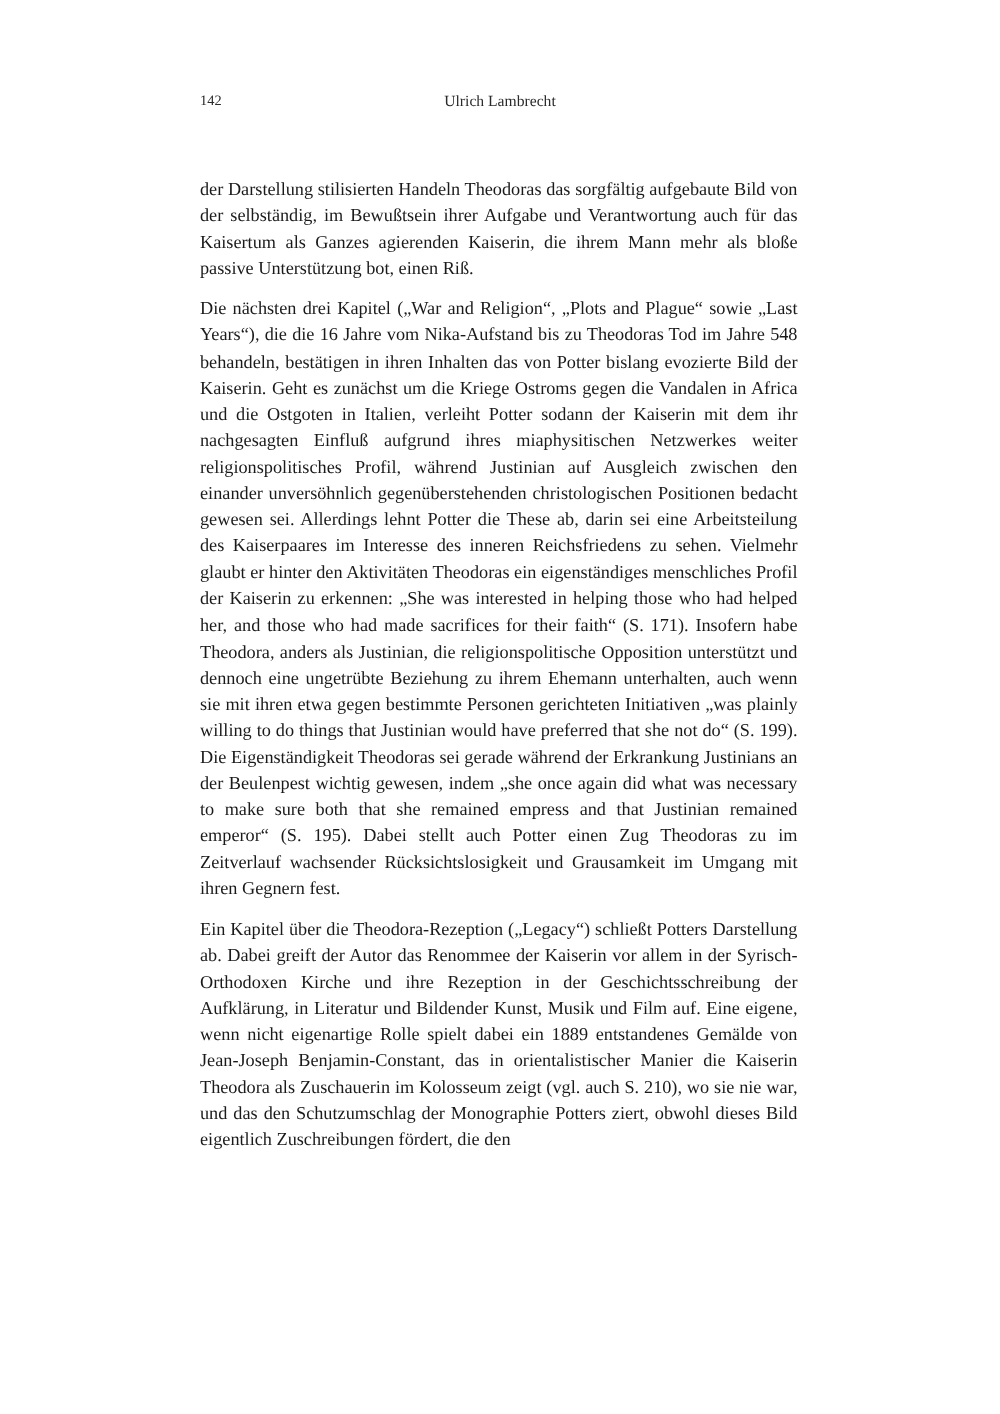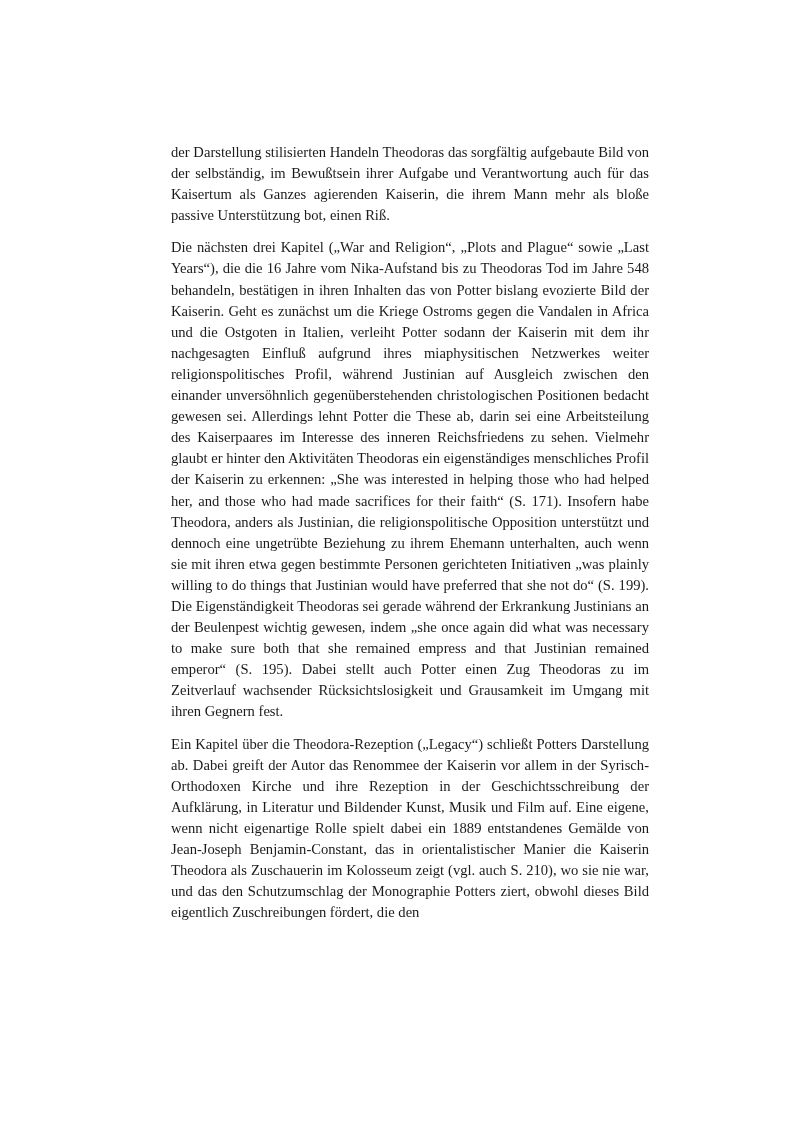--- a/index.html
+++ b/index.html
@@ -44,21 +44,21 @@
     left: 0;
     top: 0;
     width: 480px;
     text-align: center;
     font-size: 12.5px;
     color: #2a2a2a;
   }
   .text-block {
     position: absolute;
     top: 142px;
-    left: 171px;
+    left: 160px;
     width: 478px;
     font-family: Liberation Serif, serif;
   }
   p.para {
     margin: 0 0 11px 0;
     font-size: 14.6px;
     line-height: 21.1px;
     text-align: justify;
     text-justify: inter-word;
     hyphens: none;
@@ -66,20 +66,24 @@
   }
   p.para:last-child {
     margin-bottom: 14px;
   }
 </style>
 </head>
 <body>
 
 <div class="page">
 
+  <div class="running-head">
+    <span class="folio">142</span>
+    <span class="head-title">Ulrich Lambrecht</span>
+  </div>
 
   <div class="text-block">
     <p class="para">der Darstellung stilisierten Handeln Theodoras das sorgfältig aufgebaute Bild von der selbständig, im Bewußtsein ihrer Aufgabe und Verantwortung auch für das Kaisertum als Ganzes agierenden Kaiserin, die ihrem Mann mehr als bloße passive Unterstützung bot, einen Riß.</p>
     <p class="para">Die nächsten drei Kapitel („War and Religion“, „Plots and Plague“ sowie „Last Years“), die die 16 Jahre vom Nika-Aufstand bis zu Theodoras Tod im Jahre 548 behandeln, bestätigen in ihren Inhalten das von Potter bislang evozierte Bild der Kaiserin. Geht es zunächst um die Kriege Ostroms gegen die Vandalen in Africa und die Ostgoten in Italien, verleiht Potter sodann der Kaiserin mit dem ihr nachgesagten Einfluß aufgrund ihres miaphysitischen Netzwerkes weiter religionspolitisches Profil, während Justinian auf Ausgleich zwischen den einander unversöhnlich gegenüberstehenden christologischen Positionen bedacht gewesen sei. Allerdings lehnt Potter die These ab, darin sei eine Arbeitsteilung des Kaiserpaares im Interesse des inneren Reichsfriedens zu sehen. Vielmehr glaubt er hinter den Aktivitäten Theodoras ein eigenständiges menschliches Profil der Kaiserin zu erkennen: „She was interested in helping those who had helped her, and those who had made sacrifices for their faith“ (S. 171). Insofern habe Theodora, anders als Justinian, die religionspolitische Opposition unterstützt und dennoch eine ungetrübte Beziehung zu ihrem Ehemann unterhalten, auch wenn sie mit ihren etwa gegen bestimmte Personen gerichteten Initiativen „was plainly willing to do things that Justinian would have preferred that she not do“ (S. 199). Die Eigenständigkeit Theodoras sei gerade während der Erkrankung Justinians an der Beulenpest wichtig gewesen, indem „she once again did what was necessary to make sure both that she remained empress and that Justinian remained emperor“ (S. 195). Dabei stellt auch Potter einen Zug Theodoras zu im Zeitverlauf wachsender Rücksichtslosigkeit und Grausamkeit im Umgang mit ihren Gegnern fest.</p>
     <p class="para">Ein Kapitel über die Theodora-Rezeption („Legacy“) schließt Potters Darstellung ab. Dabei greift der Autor das Renommee der Kaiserin vor allem in der Syrisch-Orthodoxen Kirche und ihre Rezeption in der Geschichtsschreibung der Aufklärung, in Literatur und Bildender Kunst, Musik und Film auf. Eine eigene, wenn nicht eigenartige Rolle spielt dabei ein 1889 entstandenes Gemälde von Jean-Joseph Benjamin-Constant, das in orientalistischer Manier die Kaiserin Theodora als Zuschauerin im Kolosseum zeigt (vgl. auch S. 210), wo sie nie war, und das den Schutzumschlag der Monographie Potters ziert, obwohl dieses Bild eigentlich Zuschreibungen fördert, die den</p>
   </div>
 
 </div>
 
 </body></html>

